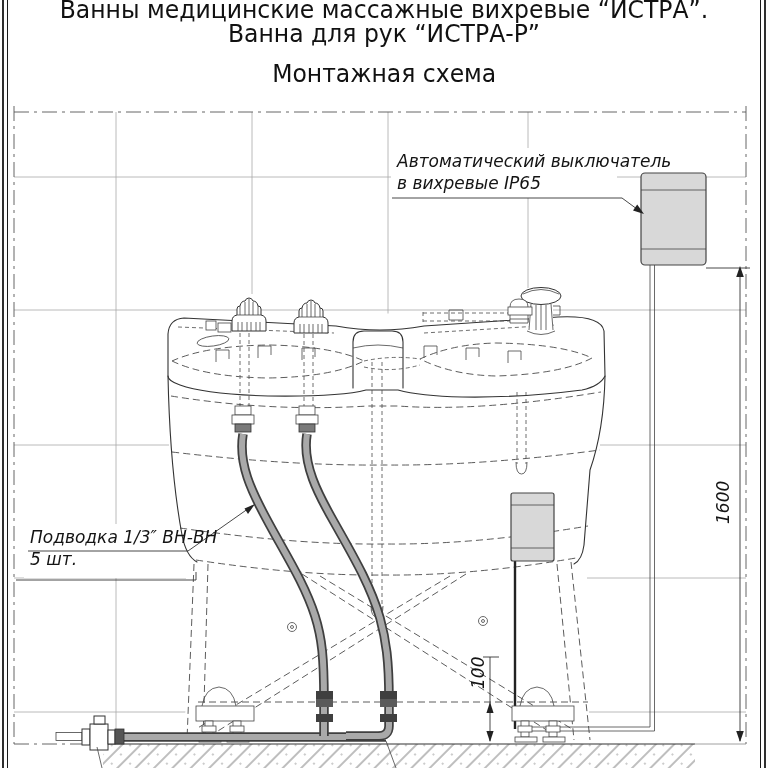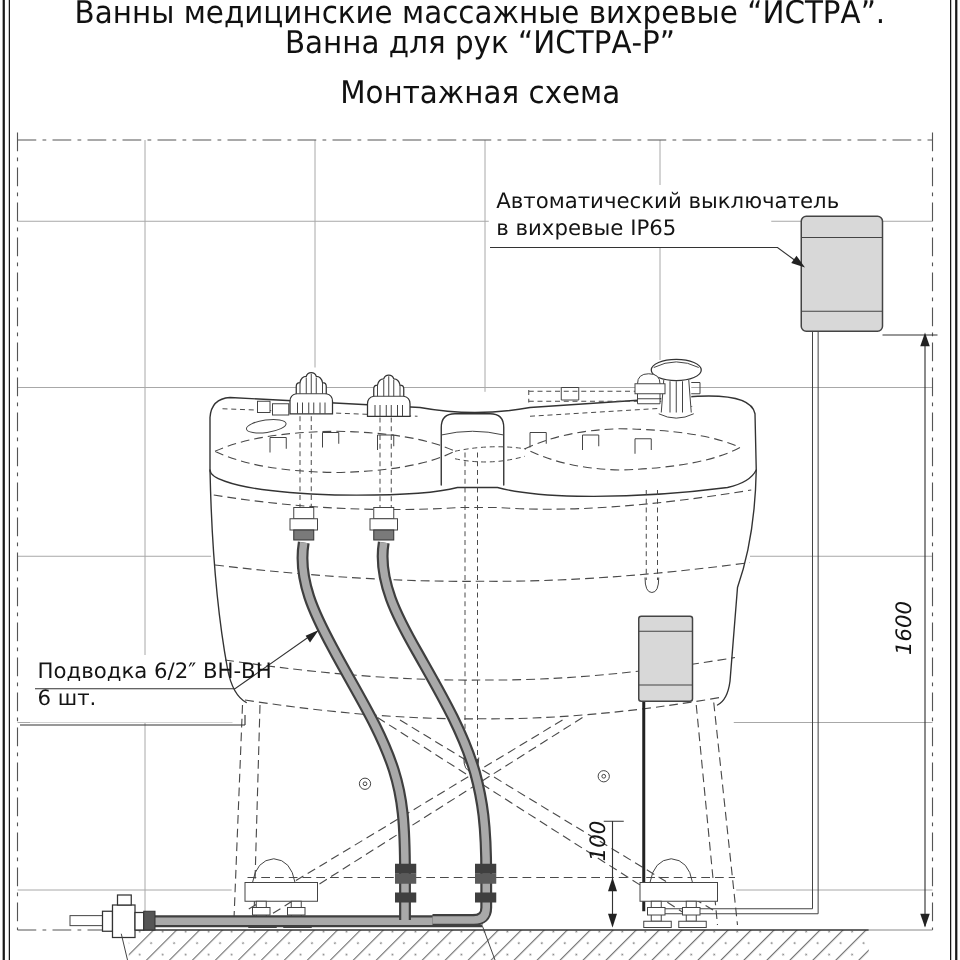--- a/index.html
+++ b/index.html
@@ -21,21 +21,21 @@
   .hoseInner{stroke:#a9a9a9;stroke-width:6;fill:none;stroke-linecap:butt;}
   .cable{stroke:#222;stroke-width:2.4;fill:none;}
   .dimln{stroke:#333;stroke-width:0.9;fill:none;}
   .arrow{fill:#222;stroke:none;}
   .halo{fill:#fff;stroke:none;}
   .dimtext{font-family:"DejaVu Sans",sans-serif;font-style:italic;font-size:17px;fill:#141414;}
   
   .title-line{position:absolute;left:0;width:768px;text-align:center;color:#111;
               font-size:25px;white-space:nowrap;}
   .title-line > span{display:inline-block;transform:scaleX(.94);transform-origin:50% 50%;}
-  .lbl{position:absolute;font-size:17px;color:#141414;
+  .lbl{position:absolute;font-style:italic;font-size:17px;color:#141414;
        white-space:nowrap;line-height:1.28;}
 </style>
 </head>
 <body>
 
 <div class="stage">
 
 <svg width="768" height="768" viewBox="0 0 768 768">
   <defs>
     <pattern id="hatch" patternUnits="userSpaceOnUse" width="13" height="13" patternTransform="rotate(45)">
@@ -258,17 +258,17 @@
 
 <div class="title-line" style="top:-5px"><span>Ванны медицинские массажные вихревые “ИСТРА”.</span></div>
 <div class="title-line" style="top:19px"><span>Ванна для рук “ИСТРА-Р”</span></div>
 <div class="title-line" style="top:59px"><span>Монтажная схема</span></div>
 
 <div class="lbl" style="left:397px;top:151px">
   <div>Автоматический выключатель</div>
   <div>в вихревые IP65</div>
 </div>
 <div class="lbl" style="left:30px;top:527px">
-  <div>Подводка 6/2″ ВН-ВН</div>
-  <div>6 шт.</div>
+  <div>Подводка 1/3″ ВН-ВН</div>
+  <div>5 шт.</div>
 </div>
 
 </div>
 
 </body></html>

